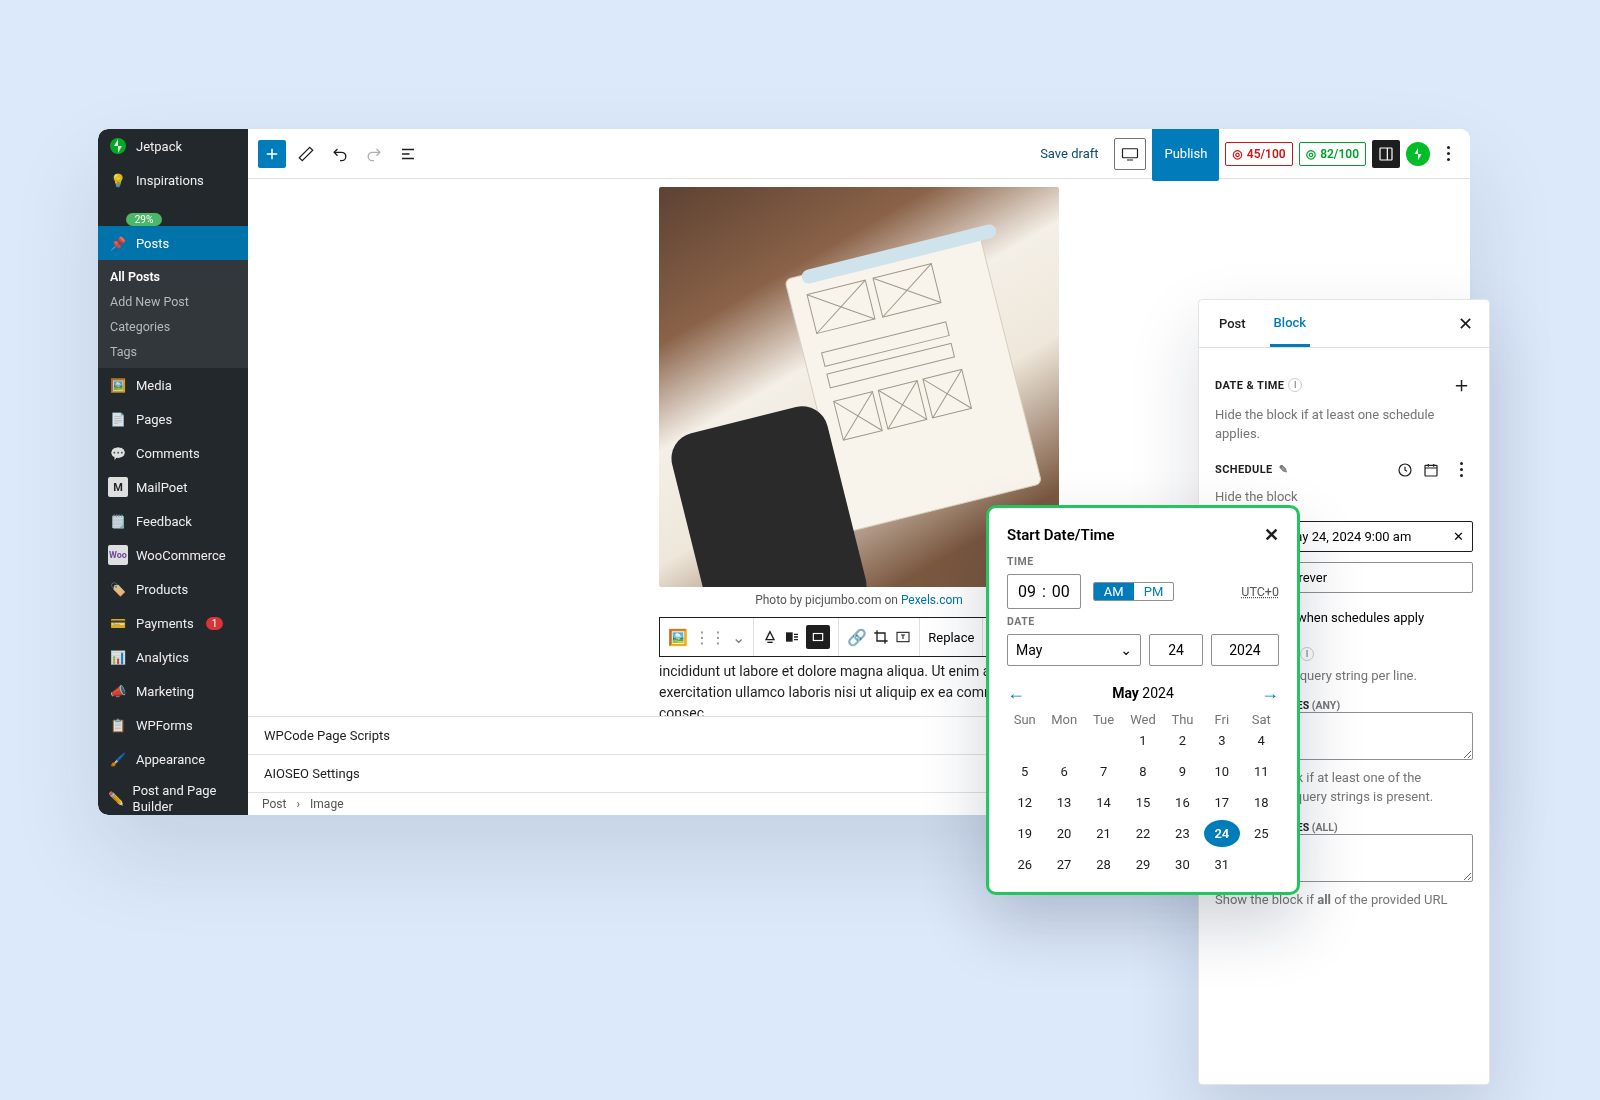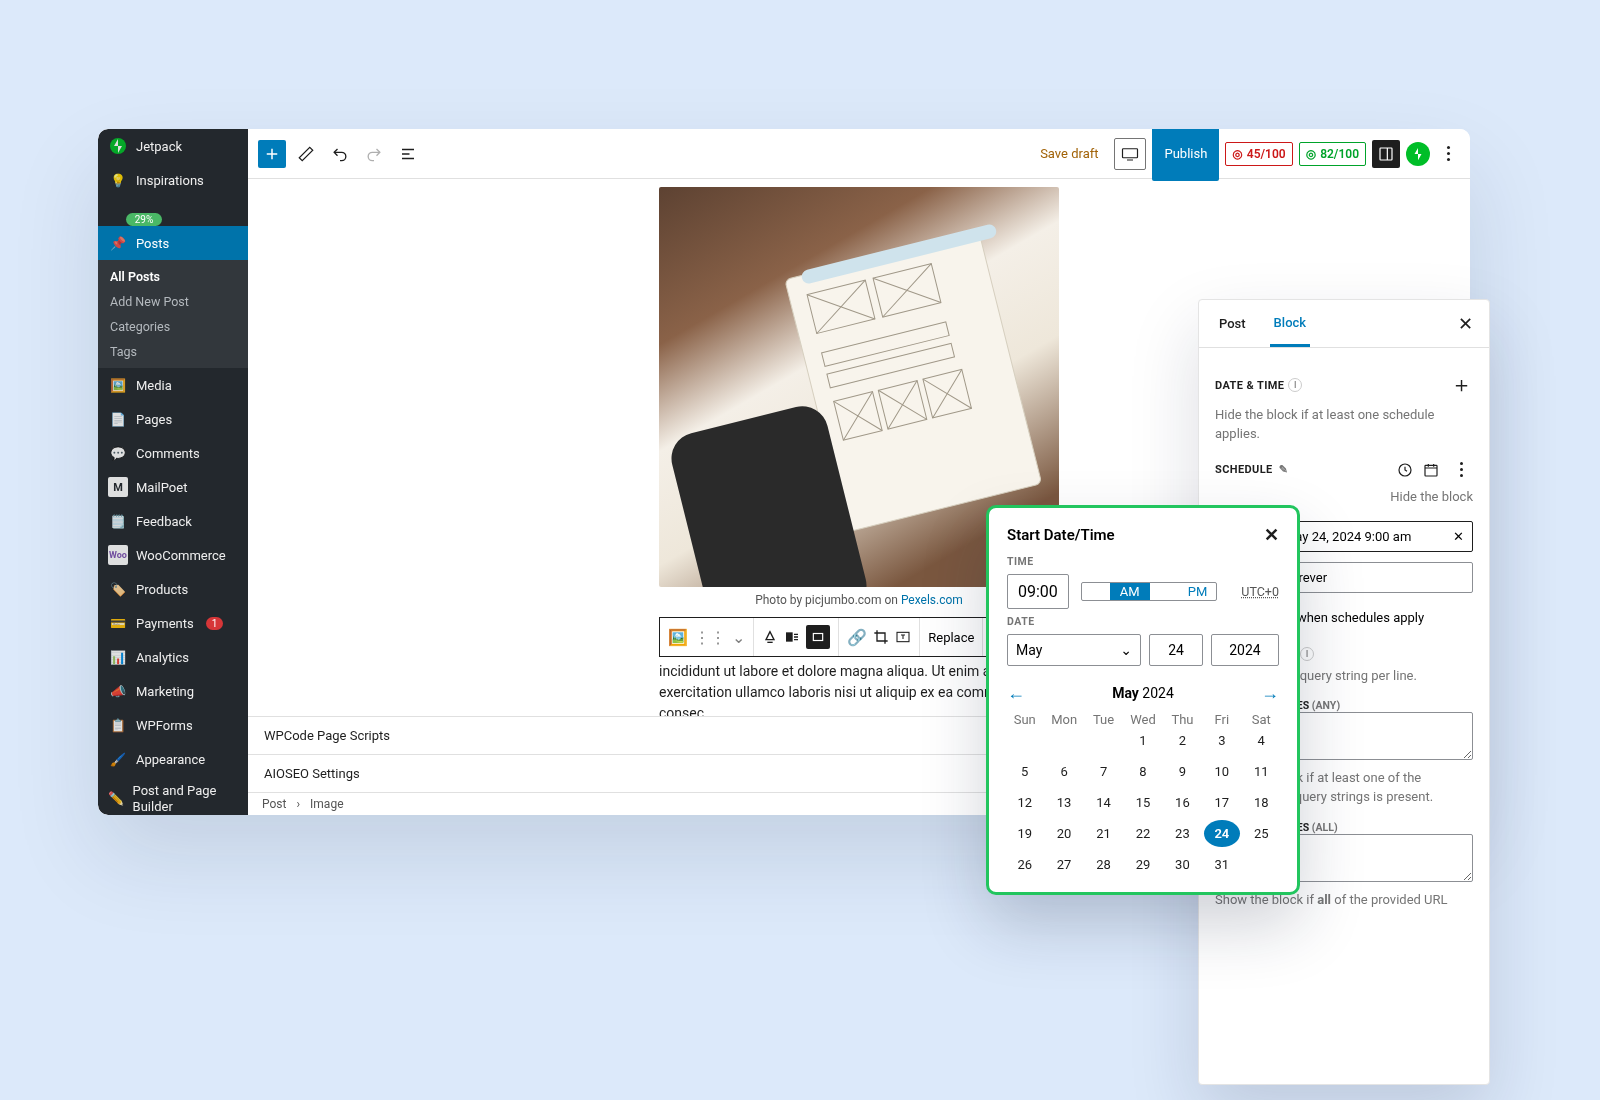--- a/index.html
+++ b/index.html
@@ -16,21 +16,21 @@
   .sb-sub .sub { padding: 5px 12px; font-size: 12.5px; color: #b4b9be; cursor:pointer; }
   .sb-sub .sub.on { color: #fff; font-weight: 600; }
   .sb-badge { background:#d63638;color:#fff;border-radius:9px;font-size:10px;padding:1px 6px;margin-left:4px;display:inline-block; }
   .sb-pill { background:#4ab866;color:#fff;border-radius:9px;font-size:10px;padding:1px 6px;display:inline-block;margin-left:28px;margin-top:16px;width:36px;text-align:center; }
   
   .main { flex:1; display:flex; flex-direction:column; background:#fff; position:relative;}
   .topbar { height:50px; border-bottom:1px solid #e0e0e0; display:flex; align-items:center; padding:0 10px; gap:6px; }
   .ib { width:28px;height:28px;display:flex;align-items:center;justify-content:center;border-radius:2px;color:#1e1e1e;cursor:pointer; }
   .ib.blue{background:#007cba;color:#fff;}
   .spacer{flex:1;}
-  .link-btn{color:#a16207;font-size:13px;cursor:pointer;padding:6px 10px;}
+  .link-btn{color:#0c4a6e;font-size:13px;cursor:pointer;padding:6px 10px;}
   .preview-btn{width:32px;height:32px;border:1px solid #757575;border-radius:2px;display:flex;align-items:center;justify-content:center;cursor:pointer;}
   .publish-btn{background:#007cba;color:#fff;font-size:13px;padding:20px 12px;border-radius:2px;cursor:pointer;border:none;}
   .score{border:1px solid;border-radius:2px;padding:4px 6px;font-size:12px;font-weight:600;display:flex;align-items:center;gap:4px;}
   .score.red{border-color:#cc1818;color:#cc1818;}
   .score.green{border-color:#00a32a;color:#00a32a;}
   .sq{width:28px;height:28px;background:#1e1e1e;border-radius:2px;display:flex;align-items:center;justify-content:center;color:#fff;}
   .jp{width:24px;height:24px;border-radius:50%;background:#00be28;display:flex;align-items:center;justify-content:center;color:#fff;}
   .dots{display:flex;flex-direction:column;gap:3px;align-items:center;justify-content:center;width:24px;height:24px;cursor:pointer;}
   .dots span{width:3px;height:3px;background:#1e1e1e;border-radius:50%;}
   
@@ -68,23 +68,23 @@
   .tog::after{content:"";width:16px;height:16px;background:#fff;border-radius:50%;position:absolute;right:3px;top:3px;}
   .ta{width:100%;height:48px;border:1px solid #8c8f94;border-radius:2px;resize:vertical;}
   .sublbl{font-size:10.5px;font-weight:700;text-transform:uppercase;color:#1e1e1e;margin-top:14px;}
   .sublbl .thin{font-weight:700;color:#757575;}
   
   .dt{position:absolute;left:888px;top:376px;width:314px;background:#fff;border:3px solid #22c55e;border-radius:10px;box-shadow:0 30px 66px rgba(20,30,60,.2);padding:16px 18px 14px;}
   .dt-hd{display:flex;align-items:center;justify-content:space-between;font-weight:600;font-size:15px;margin-bottom:10px;}
   .dt-hd .x{cursor:pointer;font-size:18px;color:#1e1e1e;}
   .dt-lbl{font-size:10.5px;font-weight:700;letter-spacing:.5px;color:#757575;text-transform:uppercase;margin:6px 0;}
   .time-row{display:flex;align-items:center;gap:12px;}
-  .time-box{border:1px solid #8c8f94;border-radius:2px;padding:7px 10px;display:flex;gap:0;}
+  .time-box{border:1px solid #8c8f94;border-radius:2px;padding:7px 10px;display:flex;gap:6px;}
   .ampm{display:flex;border:1px solid #8c8f94;border-radius:2px;overflow:hidden;}
-  .ampm div{padding:1px 10px;font-size:13px;cursor:pointer;color:#007cba;margin-left:28px;}
+  .ampm div{padding:1px 10px;font-size:13px;cursor:pointer;color:#007cba;}
   .ampm .on{background:#007cba;color:#fff;}
   .tz{font-size:12.5px;color:#555;text-decoration:underline dotted;}
   .date-row{display:flex;gap:8px;margin-top:6px;}
   .sel-box{border:1px solid #8c8f94;border-radius:2px;padding:7px 8px;display:flex;align-items:center;justify-content:space-between;font-size:14px;}
   .mon{flex:1;}
   .num{width:54px;justify-content:center;}
   .yr{width:68px;justify-content:center;}
   .cal-head{display:flex;align-items:center;justify-content:space-between;margin:16px 0 8px;}
   .arrow{color:#007cba;cursor:pointer;font-size:18px;}
   .cal-title{font-size:14px;}
@@ -367,21 +367,21 @@
                 <path d="M3 9h18M8 3v4M16 3v4"></path>
               </svg>
             </span>
           <span class="dots" style="flex-direction:column;">
               <span></span>
               <span></span>
               <span></span>
             </span>
         </span>
       </div>
-      <div class="hint" style="margin-top:4px;text-align:right;">Hide the block</div>
+      <div class="hint" style="margin-top:4px;">Hide the block</div>
 
       <div style="display:grid;grid-template-columns:50px 1fr;gap:10px;align-items:center;">
         <div class="lbl">FROM</div>
         <div class="fld bold">
           <span>May 24, 2024 9:00 am</span>
           <span>✕</span>
         </div>
         <div class="lbl">TO</div>
         <div class="fld">
           <span>Forever</span>

